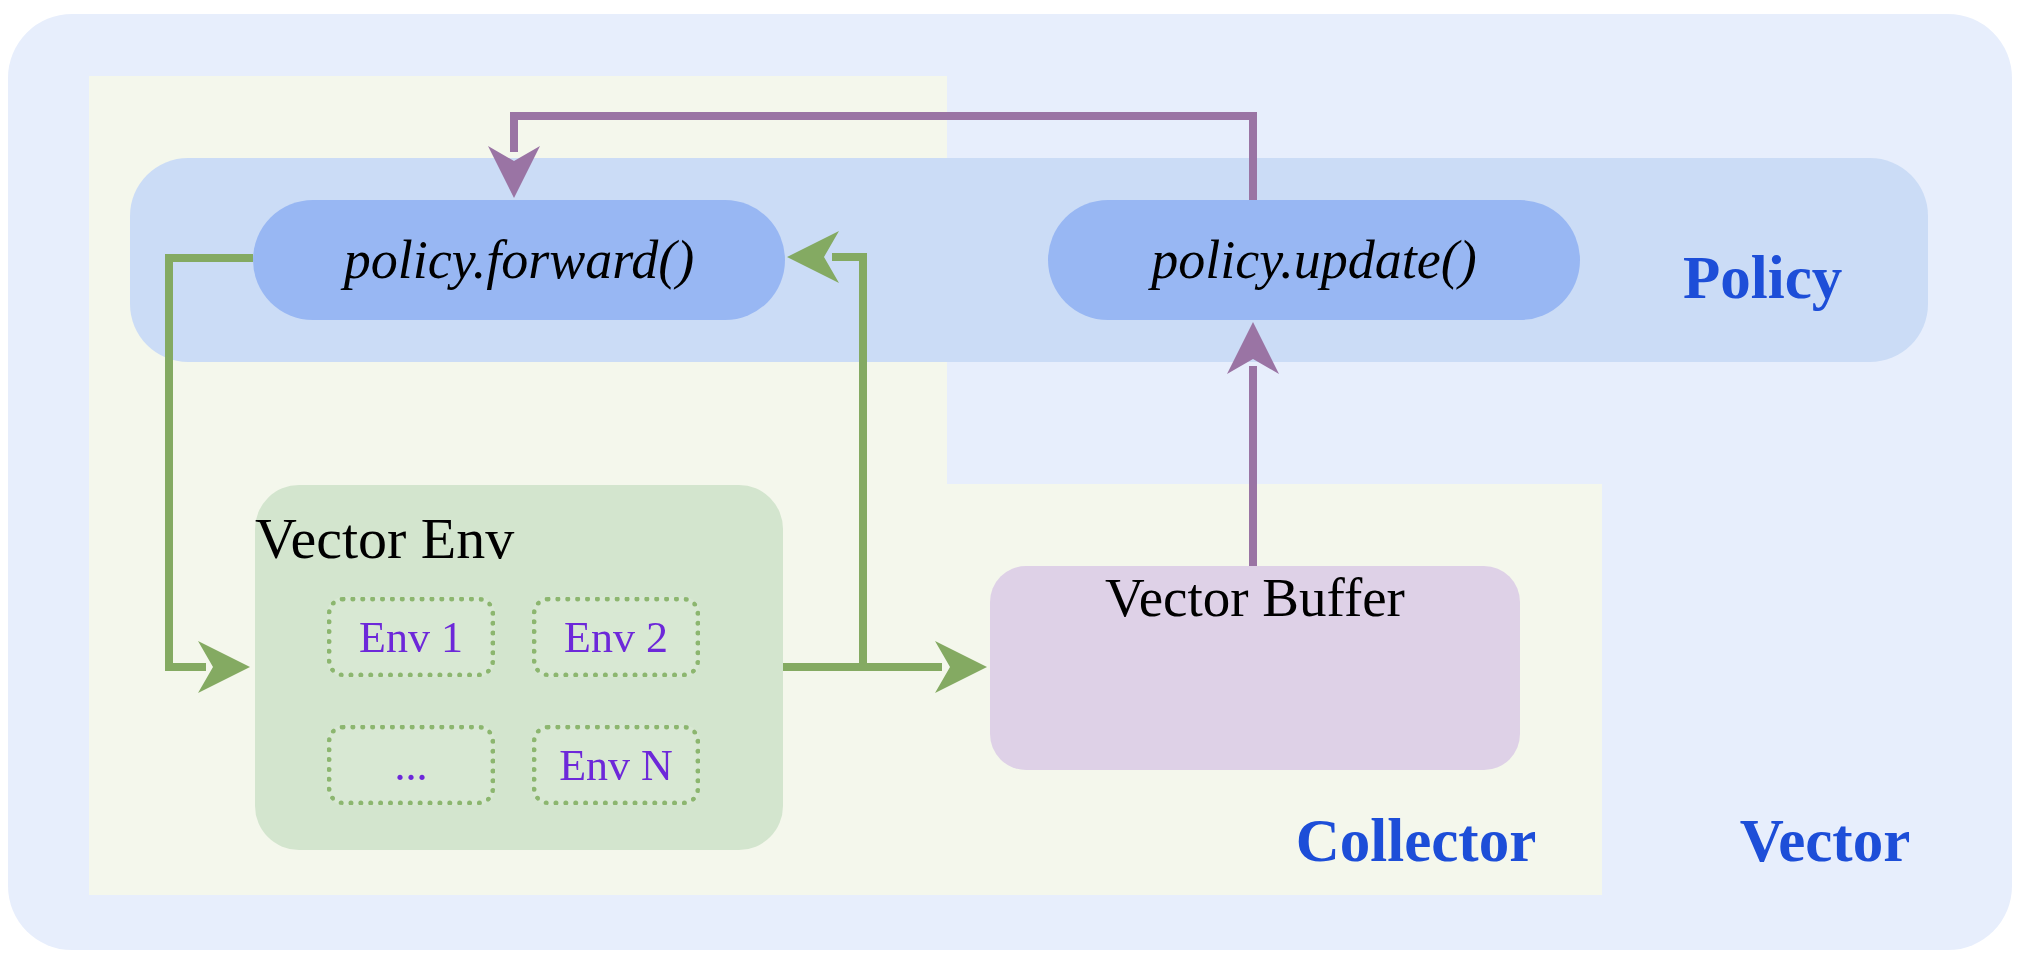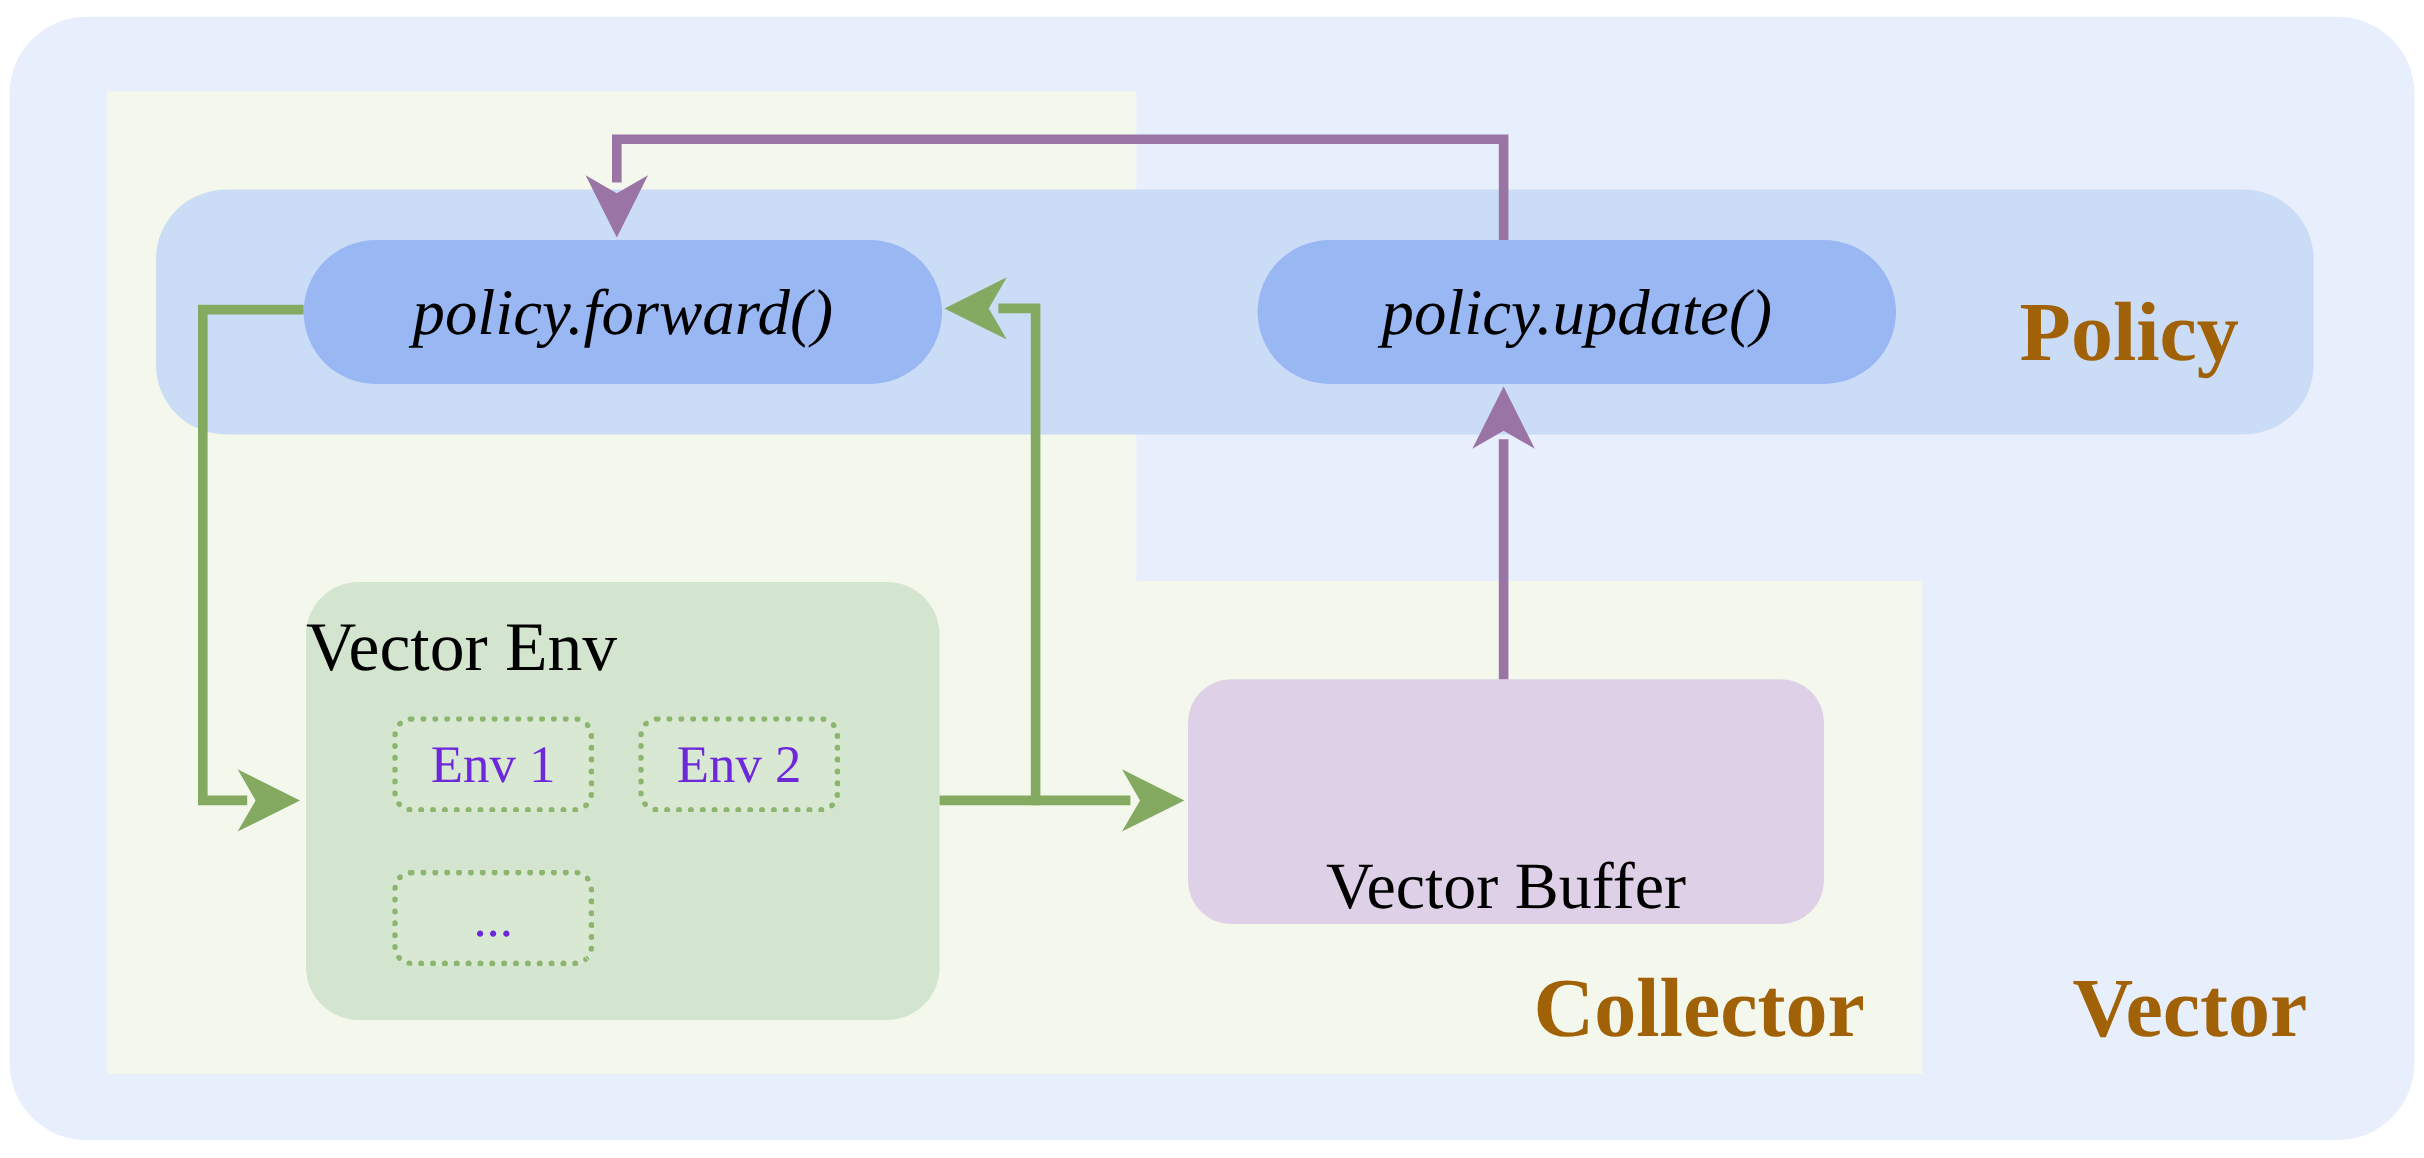--- a/index.html
+++ b/index.html
@@ -53,28 +53,28 @@
   }
   .env-1 { left: 72px;  top: 112px; }
   .env-2 { left: 277px; top: 112px; }
   .env-dots { left: 72px;  top: 240px; }
   .env-n { left: 277px; top: 240px; }
 
   
   .vbuffer-box {
     left: 990px; top: 566px; width: 530px; height: 204px;
     background: #ded1e7; border-radius: 36px;
-    display: flex; align-items: flex-end; justify-content: center;
+    display: flex; align-items: flex-start; justify-content: center;
     font-size: 55px; color: #000;
   }
 
   
   .region-label {
     height: 72px; display: flex; align-items: center;
-    font-weight: bold; font-size: 70px; color: #a16207; white-space: nowrap;
+    font-weight: bold; font-size: 61px; color: #1d4ed8; white-space: nowrap;
   }
   .label-policy    { left: 1683px; top: 242px; }
   .label-collector { left: 1416px; top: 805px; transform: translateX(-50%); }
   .label-trainer   { left: 1825px; top: 805px; transform: translateX(-50%); }
 
   .arrow-layer { left: 0; top: 0; width: 2020px; height: 965px; pointer-events: none; }
 </style>
 </head>
 <body>
 
@@ -94,20 +94,23 @@
   <div class="venv-title">Vector Env</div>
   <div class="env-cell env-1">
     <span>Env 1</span>
   </div>
   <div class="env-cell env-2">
     <span>Env 2</span>
   </div>
   <div class="env-cell env-dots">
     <span>...</span>
   </div>
+  <div class="env-cell env-n">
+    <span>Env N</span>
+  </div>
 </div>
 
 <div class="abs vbuffer-box">
   <span>Vector Buffer</span>
 </div>
 
 <div class="abs region-label label-policy">Policy</div>
 <div class="abs region-label label-collector">Collector</div>
 <div class="abs region-label label-trainer">Vector</div>
 

